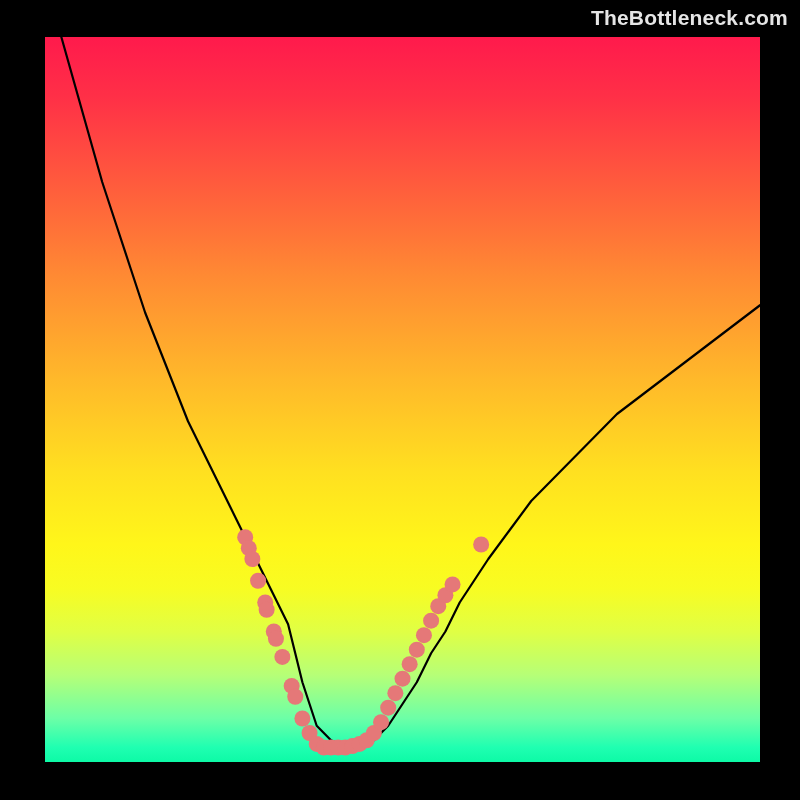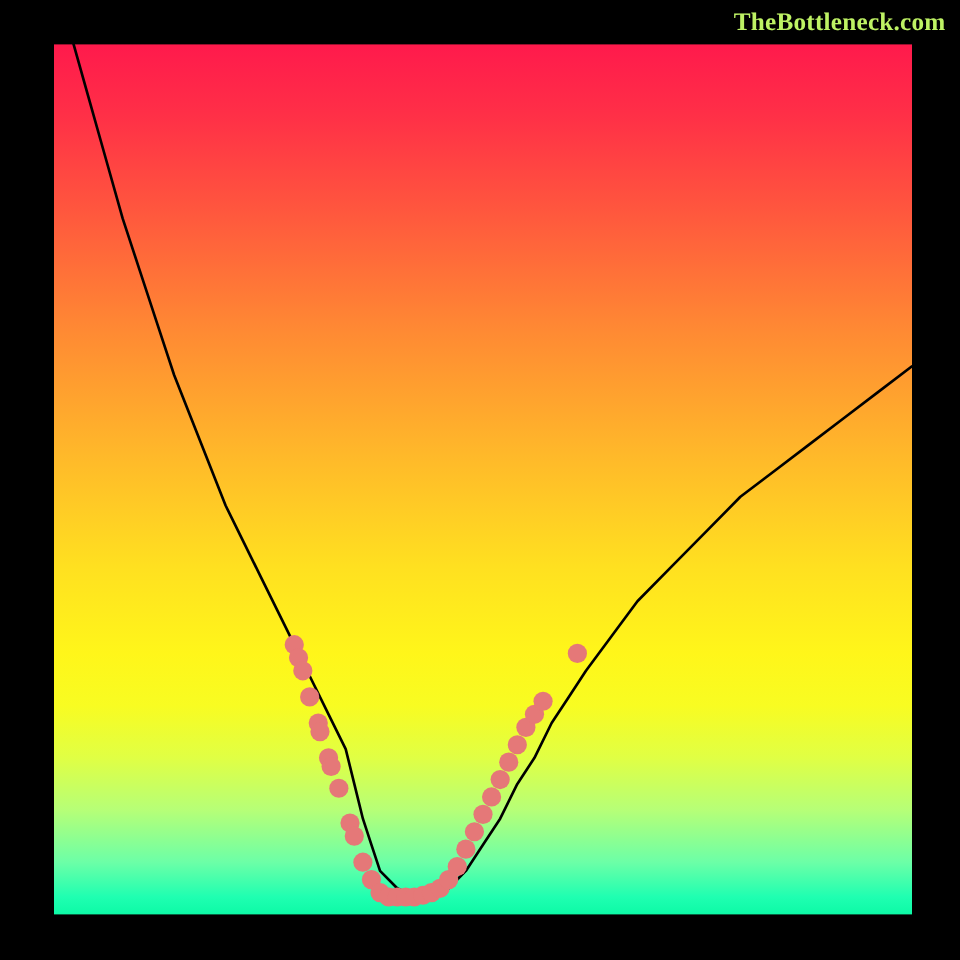--- a/index.html
+++ b/index.html
@@ -44,24 +44,24 @@
       #b6ff77 88%,
       #6cffa7 94%,
       #1fffb1 98%,
       #0dfaa6 100%
     );
   }
   .watermark {
     position: absolute;
     top: 6px;
     right: 12px;
-    font-family: Liberation Serif, serif;
+    font-family: Liberation Sans, sans-serif;
     font-size: 21px;
     font-weight: 600;
-    color: #bef264;
+    color: #e5e5e5;
     letter-spacing: 0.2px;
   }
 </style>
 </head>
 <body>
 
 <div class="frame">
   <div class="plot">
     <div class="gradient-bg"></div>
     <svg id="chart-svg" width="715" height="725" viewBox="0 0 715 725" style="position:absolute;left:0;top:0;overflow:visible;">

